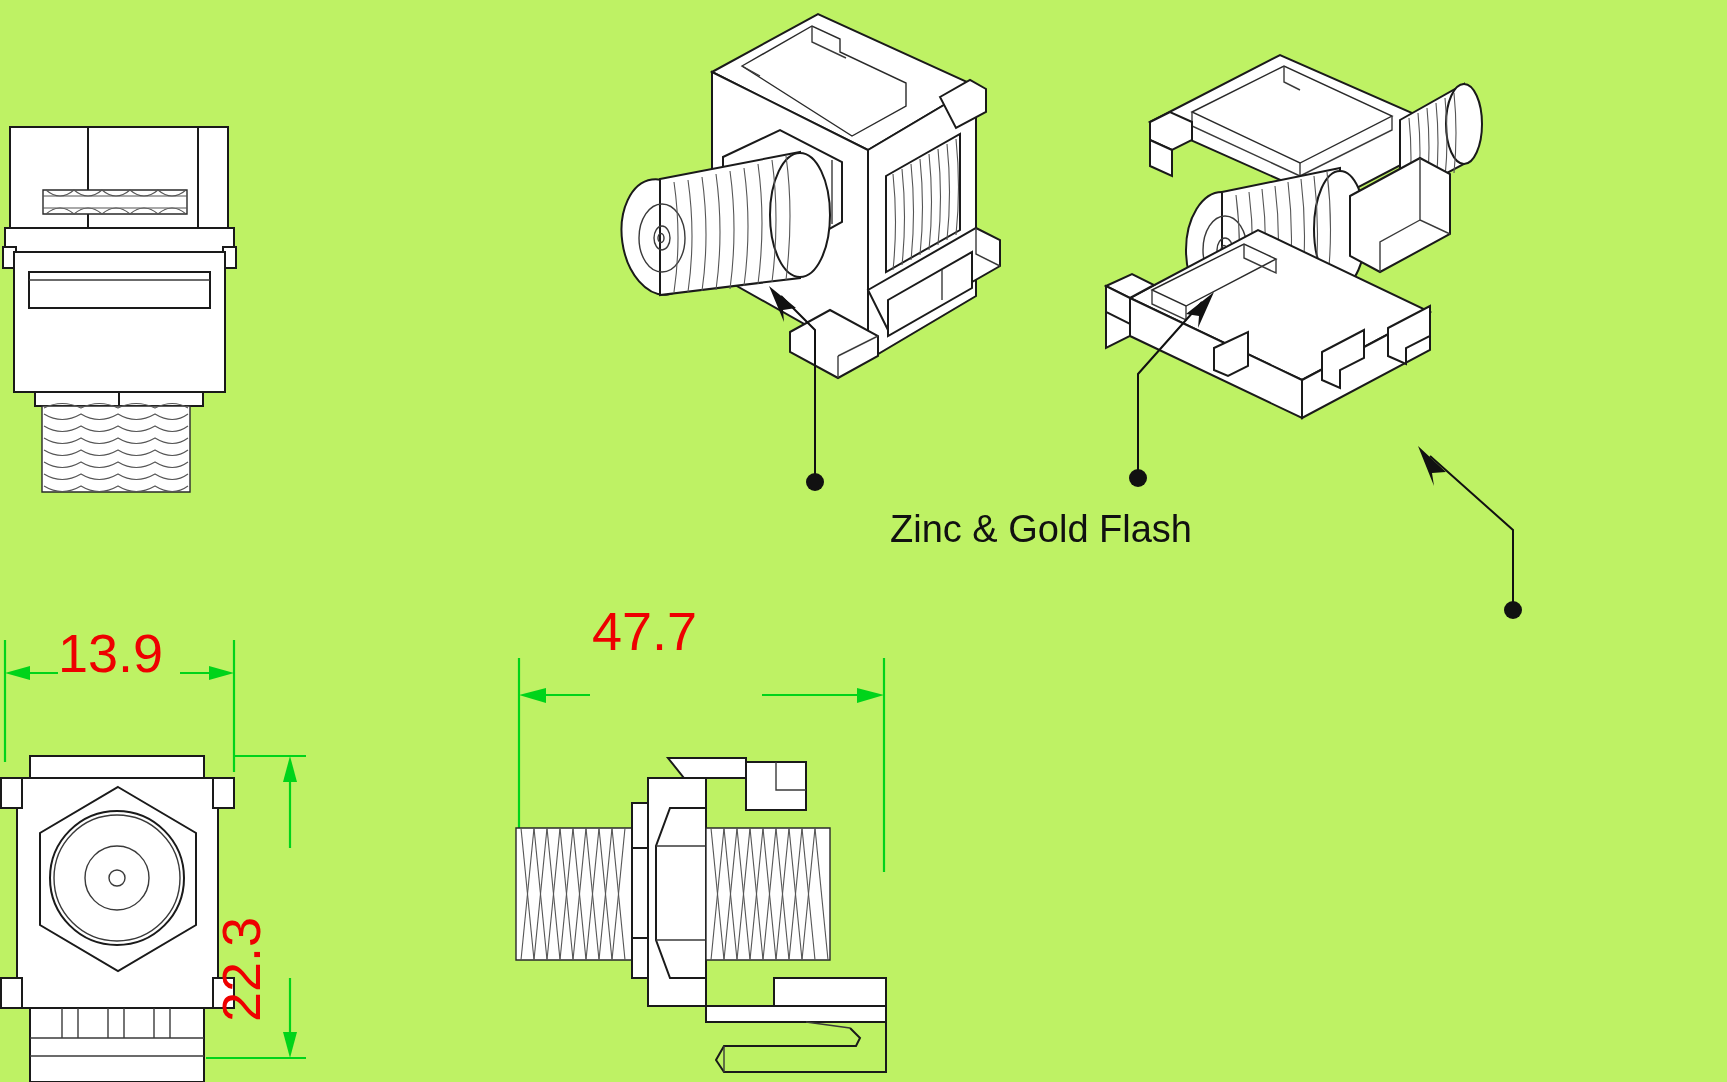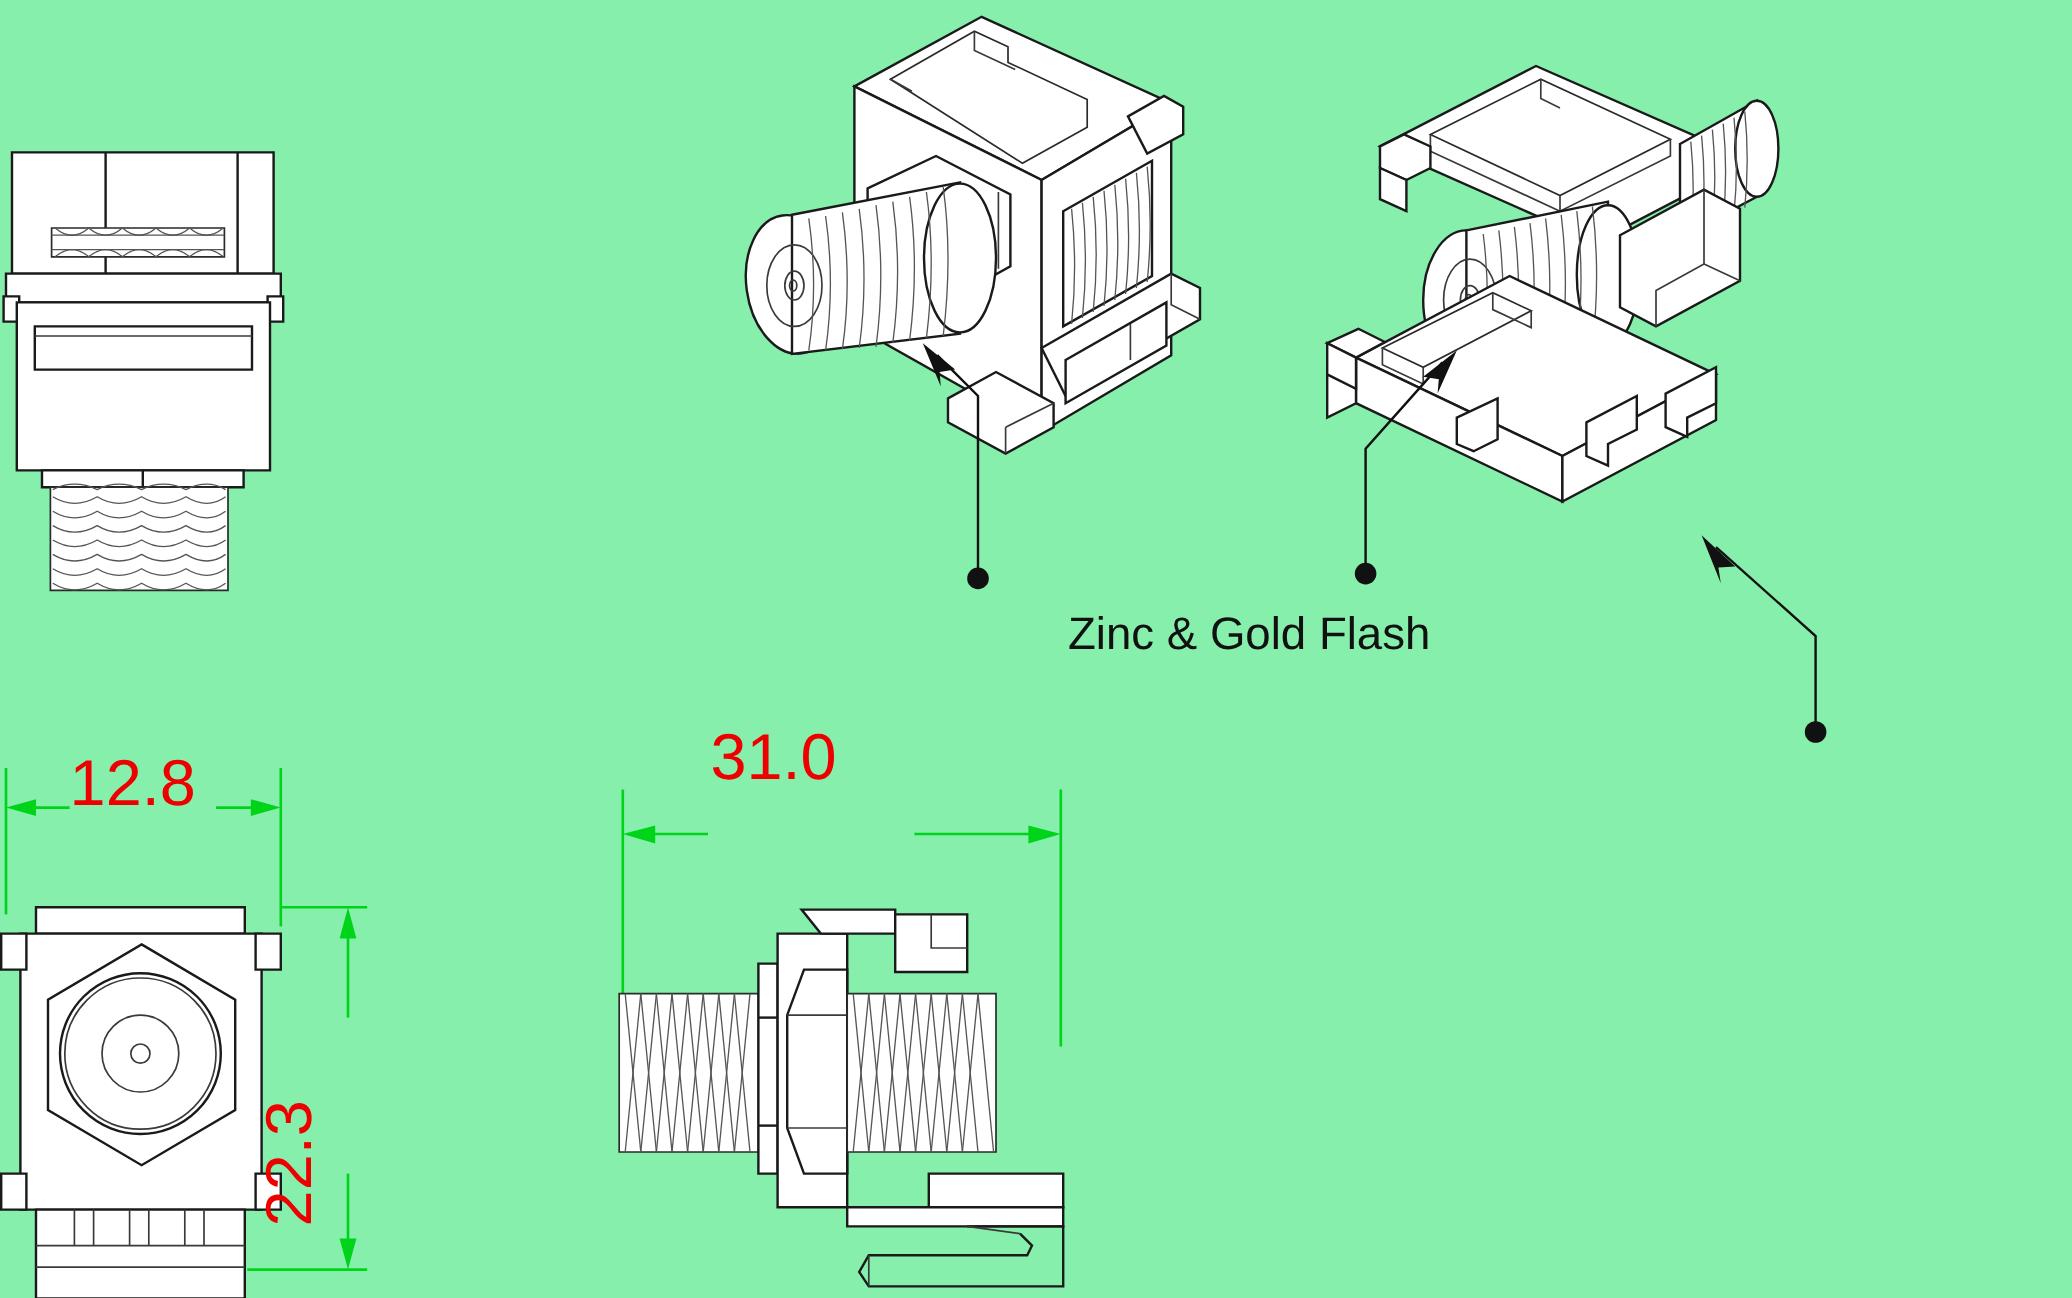--- a/index.html
+++ b/index.html
@@ -12,21 +12,21 @@
     height: 1082px;
     position: relative;
     overflow: hidden;
     font-family: "Liberation Sans", sans-serif;
   }
   #stage {
     position: absolute;
     left: 0; top: 0;
     width: 1727px;
     height: 1082px;
-    background: #86efac;
+    background: #bef264;
   }
   svg.drawing {
     position: absolute;
     left: 0; top: 0;
     width: 1727px;
     height: 1082px;
     display: block;
   }
   .ln { fill: none; stroke: #1a1a1a; stroke-width: 2; stroke-linejoin: miter; stroke-linecap: butt; }
   .ln-thin { fill: none; stroke: #3a3a3a; stroke-width: 1.4; }
@@ -365,19 +365,19 @@
       <path class="ln" d="M806 1022 L886 1022 L886 1072 L724 1072 L716 1060 L724 1046 L856 1046 L860 1038 L850 1028"></path>
       <path class="ln-thin" d="M806 1022 L850 1028"></path>
       <path class="ln-thin" d="M724 1046 L724 1072"></path>
     </g>
 
   </svg>
 
   <div class="label-text" style="left:890px; top:508px;">Zinc &amp; Gold Flash</div>
 
 
-  <div class="dim-text" style="left:58px; top:622px;">12.8</div>
+  <div class="dim-text" style="left:58px; top:622px;">13.9</div>
 
   <div class="dim-text vertical" style="left:272px; top:960px;">22.3</div>
 
-  <div class="dim-text" style="left:592px; top:600px;">31.0</div>
+  <div class="dim-text" style="left:592px; top:600px;">47.7</div>
 
 </div>
 
 </body></html>

